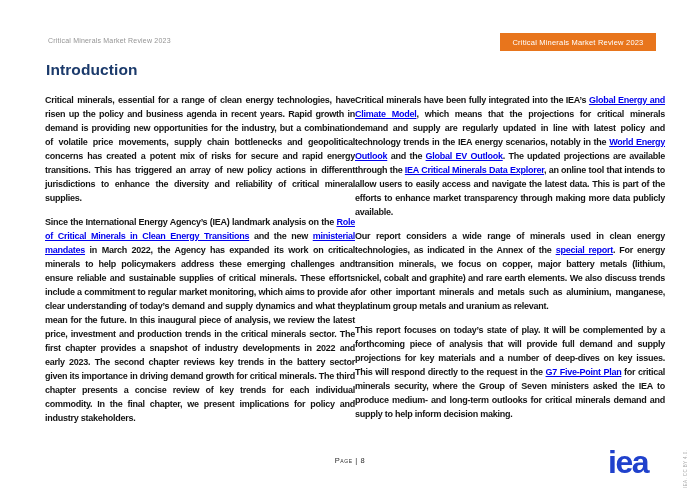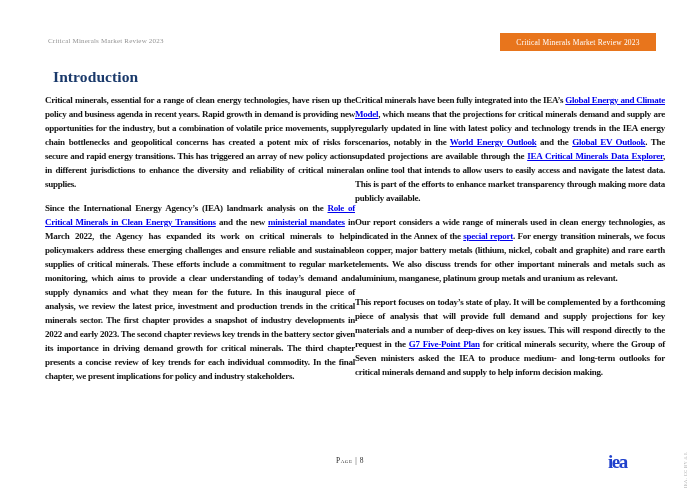--- a/index.html
+++ b/index.html
@@ -1,50 +1,50 @@
 <!DOCTYPE html>
 <html><head>
 <meta charset="utf-8">
 <style>
   html,body{margin:0;padding:0;background:#ffffff;}
   .page{
     position:relative;width:700px;height:494px;background:#ffffff;overflow:hidden;
-    font-family:Liberation Serif, serif;
+    font-family:Liberation Sans, sans-serif;
   }
   .header-left{
     position:absolute;left:48px;top:37px;
     font-size:7px;color:#949494;letter-spacing:0.2px;
   }
   .header-badge{
     position:absolute;left:500px;top:33px;width:156px;height:18px;
     background:#E8751C;color:#ffffff;font-size:7.5px;
     display:flex;align-items:center;justify-content:center;letter-spacing:0.2px;
   }
   .title{
-    position:absolute;left:45px;top:60px;margin:8px;
+    position:absolute;left:45px;top:60px;margin:1px;
     font-size:15.5px;font-weight:bold;color:#1B3A6B;letter-spacing:0.1px;
   }
   .columns{
     position:absolute;left:45px;top:93px;width:620px;
     display:flex;
   }
   .col{flex:1;min-width:0;}
   .para{
     margin:0 0 10px 0;
     font-size:9px;line-height:14px;font-weight:bold;color:#141414;
     letter-spacing:-0.25px;text-align:justify;
   }
   .link{color:#0000EE;text-decoration:underline;}
   .footer-page{
     position:absolute;left:0;top:456px;width:700px;text-align:center;
     font-size:7.5px;color:#2b2b2b;font-variant:small-caps;letter-spacing:0.6px;
   }
   .iea-logo{
     position:absolute;left:608px;top:447px;
-    font-size:19px;font-weight:bold;color:#2041CC;letter-spacing:-1.5px;
+    font-size:32px;font-weight:bold;color:#2041CC;letter-spacing:-1.5px;
     line-height:30px;
   }
   .side-note{
     position:absolute;left:683px;top:448px;height:40px;
     writing-mode:vertical-rl;transform:rotate(180deg);
     font-size:4.5px;color:#ABABAB;letter-spacing:0.4px;white-space:nowrap;
   }
 </style>
 </head>
 <body>

